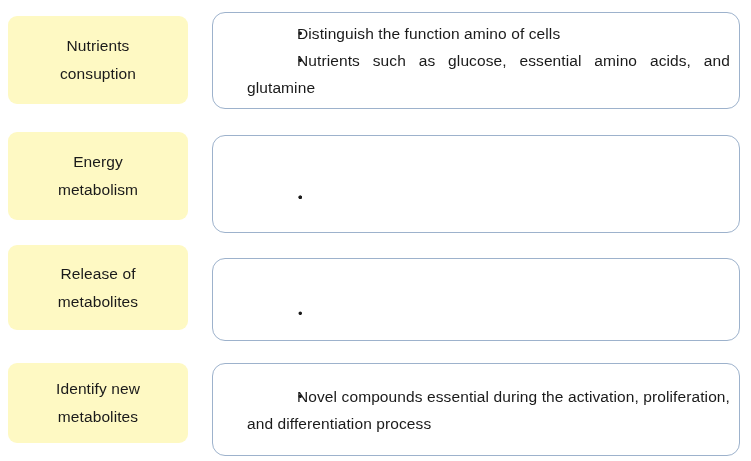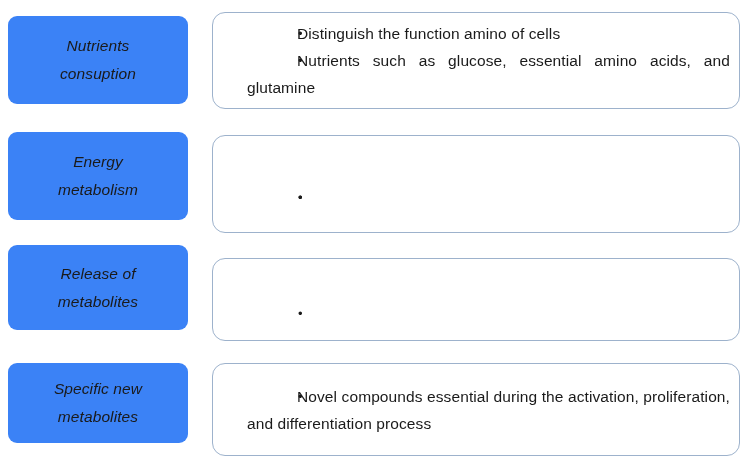--- a/index.html
+++ b/index.html
@@ -25,27 +25,26 @@
     position: absolute;
     left: 0;
     width: 751px;
   }
 
   
   .label-box {
     position: absolute;
     left: 8px;
     width: 180px;
-    background: #3b82f6;
+    background: #fef9c3;
     border-radius: 9px;
     display: flex;
     align-items: center;
     justify-content: center;
     box-sizing: border-box;
-    font-style: italic;
   }
   .label-text {
     text-align: center;
     font-size: 15.5px;
     line-height: 28px;
     color: #1a1a1a;
     white-space: pre-line;
     letter-spacing: 0.1px;
   }
 
@@ -153,21 +152,21 @@
       <div class="content-inner">
         <p class="bullet-para">
           <span class="dot">•</span>
         </p>
       </div>
     </div>
   </div>
 
   <div class="row" id="row-4">
     <div class="label-box">
-      <div class="label-text">Specific new
+      <div class="label-text">Identify new
 metabolites</div>
     </div>
     <div class="content-box">
       <div class="content-inner">
         <p class="bullet-para">
           <span class="dot">•</span>
           <span class="ptext">Novel compounds essential during the activation, proliferation, and differentiation process</span>
         </p>
       </div>
     </div>

